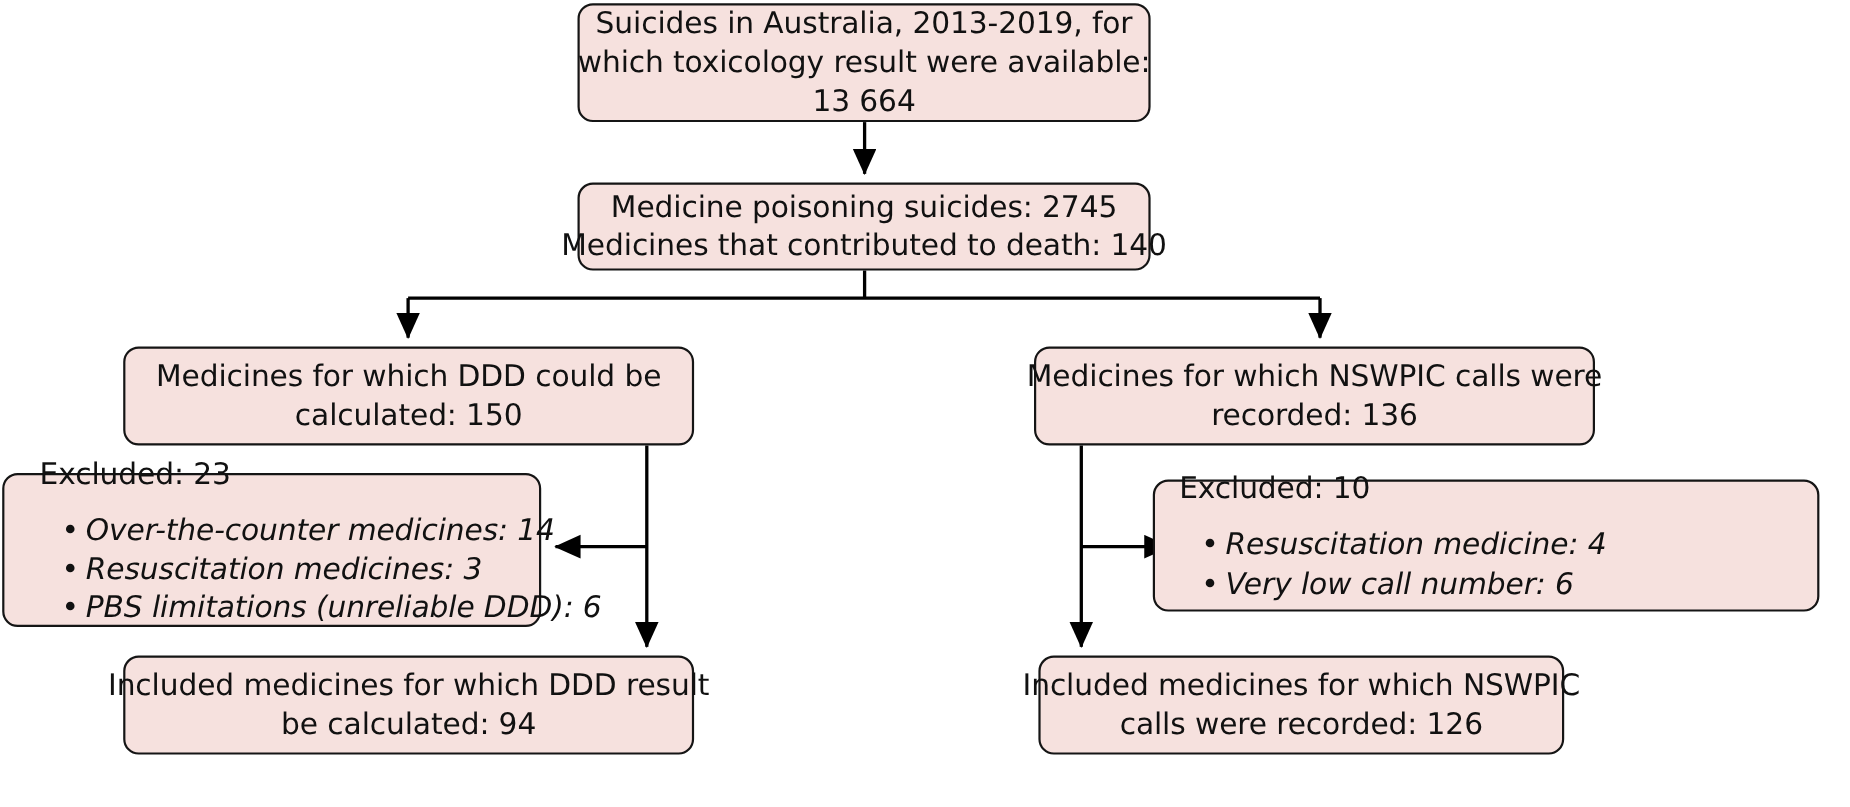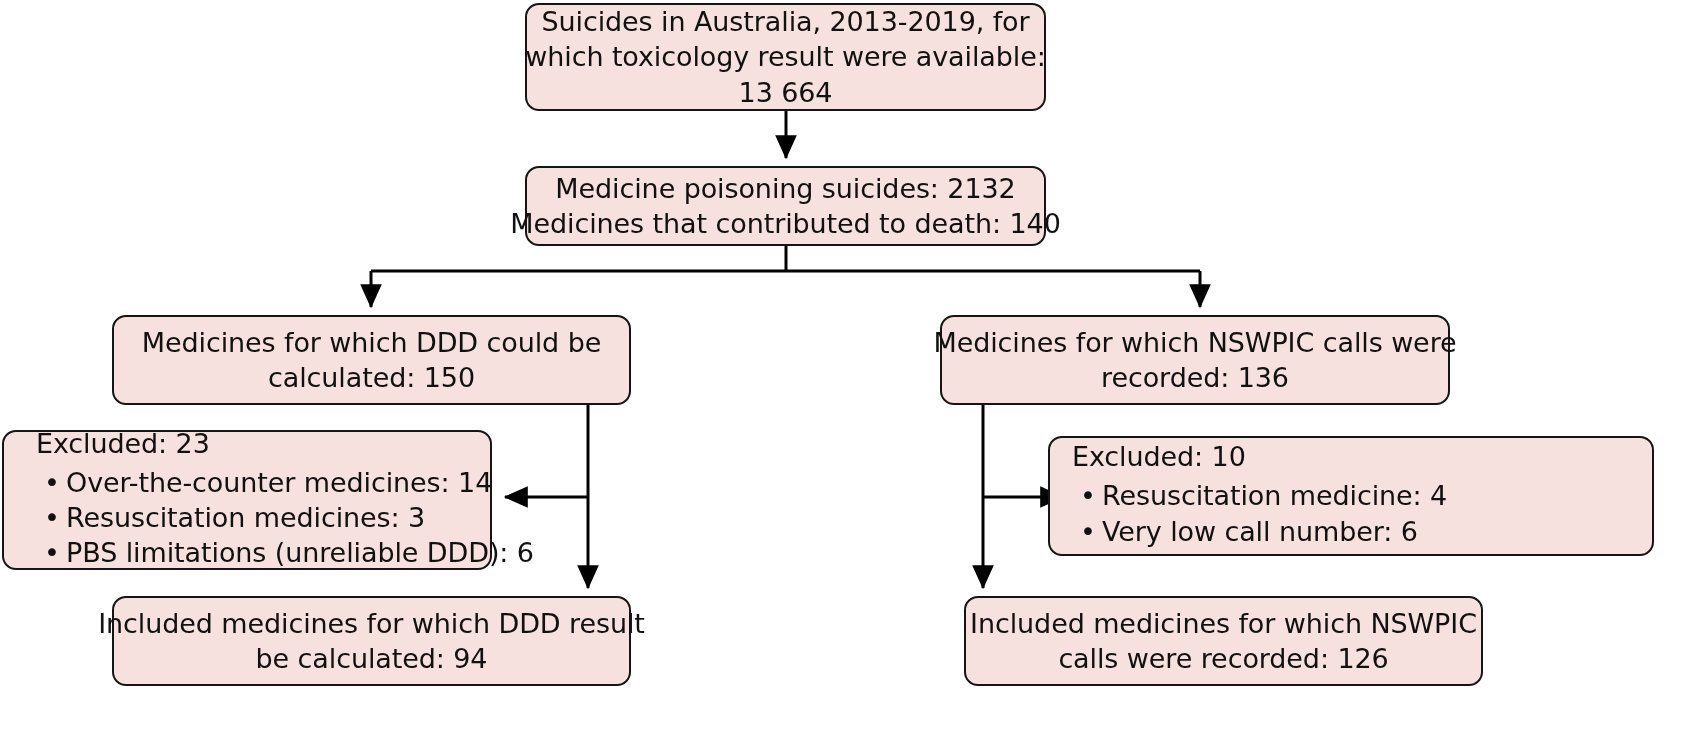--- a/index.html
+++ b/index.html
@@ -49,44 +49,45 @@
   }
   .node.listbox {
     align-items: flex-start;
     text-align: left;
     padding: 14px 18px 14px 22px;
   }
   .node.listbox .heading {
     display: block;
   }
   .node.listbox ul {
-    margin: 4px;
+    margin: 16px;
     padding: 0 0 0 26px;
     list-style: none;
+    font-style: italic;
   }
   .node.listbox li {
     position: relative;
     white-space: nowrap;
   }
   .node.listbox li::before {
     content: "\2022";
     position: absolute;
     left: -22px;
     top: 0;
   }
 
   
   #node-total      { left: 525px;  top: 3px;   width: 521px; height: 108px; }
   #node-poisoning  { left: 525px;  top: 166px; width: 521px; height: 80px;  }
   #node-ddd        { left: 112px;  top: 315px; width: 519px; height: 90px;  }
   #node-nswpic     { left: 940px;  top: 315px; width: 510px; height: 90px;  }
   #node-excl-left  { left: 2px;    top: 430px; width: 490px; height: 140px; padding-left: 32px; }
   #node-excl-right { left: 1048px; top: 436px; width: 606px; height: 120px; }
   #node-inc-left   { left: 112px;  top: 596px; width: 519px; height: 90px;  }
-  #node-inc-right  { left: 964px;  top: 596px; width: 519px; height: 90px;  }
+  #node-inc-right  { left: 944px;  top: 596px; width: 478px; height: 90px;  }
 </style>
 </head>
 <body>
 
 <div id="stage">
 
   <svg id="connectors" viewBox="0 0 1682 734" xmlns="http://www.w3.org/2000/svg">
     <defs>
       <marker id="arrowhead" markerWidth="9" markerHeight="9" refX="7.6" refY="3.6" orient="auto" markerUnits="strokeWidth">
         <path d="M0,0 L8,3.6 L0,7.2 z" fill="#000000"></path>
@@ -108,21 +109,21 @@
     <path d="M983,497 L1063,497" stroke="#000" stroke-width="3" fill="none" marker-end="url(#arrowhead)"></path>
   </svg>
 
   <div class="node center" id="node-total">
     <span class="line">Suicides in Australia, 2013-2019, for</span>
     <span class="line">which toxicology result were available:</span>
     <span class="line">13 664</span>
   </div>
 
   <div class="node center" id="node-poisoning">
-    <span class="line">Medicine poisoning suicides: 2132</span>
+    <span class="line">Medicine poisoning suicides: 2745</span>
     <span class="line">Medicines that contributed to death: 140</span>
   </div>
 
   <div class="node center" id="node-ddd">
     <span class="line">Medicines for which DDD could be</span>
     <span class="line">calculated: 150</span>
   </div>
 
   <div class="node center" id="node-nswpic">
     <span class="line">Medicines for which NSWPIC calls were</span>

